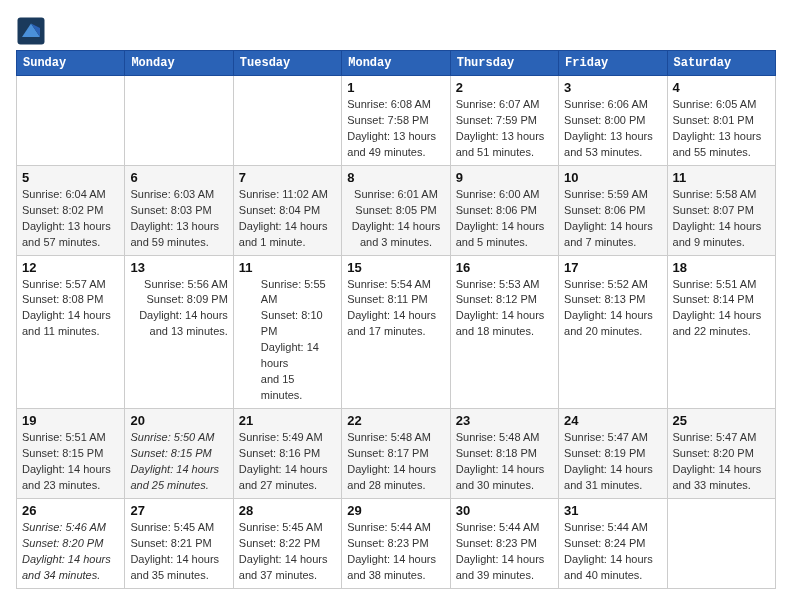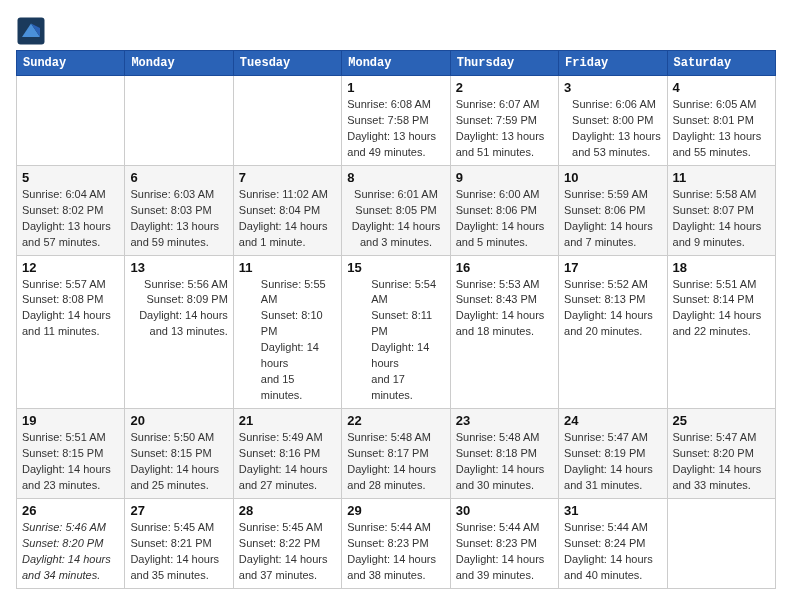--- a/index.html
+++ b/index.html
@@ -132,21 +132,21 @@
         </td>
         <td>
           <span class="day-number">2</span>
           <div class="day-info" style="white-space: pre-line;">Sunrise: 6:07 AM
 Sunset: 7:59 PM
 Daylight: 13 hours
 and 51 minutes.</div>
         </td>
         <td>
           <span class="day-number">3</span>
-          <div class="day-info" style="white-space: pre-line; margin-left: 8px;">Sunrise: 6:06 AM
+          <div class="day-info" style="white-space: pre-line;">Sunrise: 6:06 AM
 Sunset: 8:00 PM
 Daylight: 13 hours
 and 53 minutes.</div>
         </td>
         <td>
           <span class="day-number">4</span>
           <div class="day-info" style="white-space: pre-line;">Sunrise: 6:05 AM
 Sunset: 8:01 PM
 Daylight: 13 hours
 and 55 minutes.</div>
@@ -220,29 +220,29 @@
         </td>
         <td>
           <span class="day-number">11</span>
           <div class="day-info" style="white-space: pre-line; margin-left: 22px;">Sunrise: 5:55 AM
 Sunset: 8:10 PM
 Daylight: 14 hours
 and 15 minutes.</div>
         </td>
         <td>
           <span class="day-number">15</span>
-          <div class="day-info" style="white-space: pre-line; margin-left: 24px;">Sunrise: 5:54 AM
+          <div class="day-info" style="white-space: pre-line;">Sunrise: 5:54 AM
 Sunset: 8:11 PM
 Daylight: 14 hours
 and 17 minutes.</div>
         </td>
         <td>
           <span class="day-number">16</span>
           <div class="day-info" style="white-space: pre-line;">Sunrise: 5:53 AM
-Sunset: 8:43 PM
+Sunset: 8:12 PM
 Daylight: 14 hours
 and 18 minutes.</div>
         </td>
         <td>
           <span class="day-number">17</span>
           <div class="day-info" style="white-space: pre-line;">Sunrise: 5:52 AM
 Sunset: 8:13 PM
 Daylight: 14 hours
 and 20 minutes.</div>
         </td>
@@ -257,21 +257,21 @@
       <tr>
         <td>
           <span class="day-number">19</span>
           <div class="day-info" style="white-space: pre-line;">Sunrise: 5:51 AM
 Sunset: 8:15 PM
 Daylight: 14 hours
 and 23 minutes.</div>
         </td>
         <td>
           <span class="day-number">20</span>
-          <div class="day-info" style="white-space: pre-line;">Sunrise: 5:50 AM
+          <div class="day-info" style="white-space: pre-line; font-style: italic;">Sunrise: 5:50 AM
 Sunset: 8:15 PM
 Daylight: 14 hours
 and 25 minutes.</div>
         </td>
         <td>
           <span class="day-number">21</span>
           <div class="day-info" style="white-space: pre-line;">Sunrise: 5:49 AM
 Sunset: 8:16 PM
 Daylight: 14 hours
 and 27 minutes.</div>

